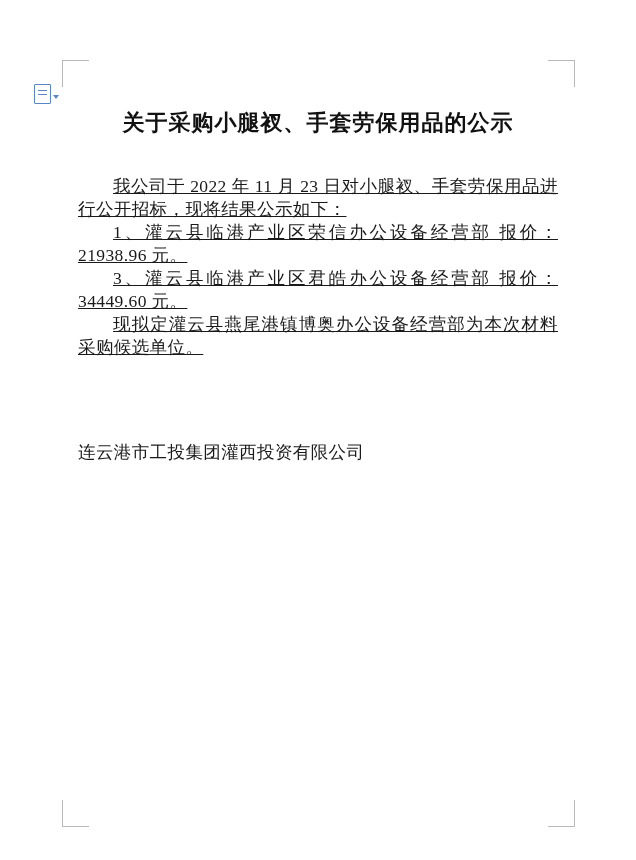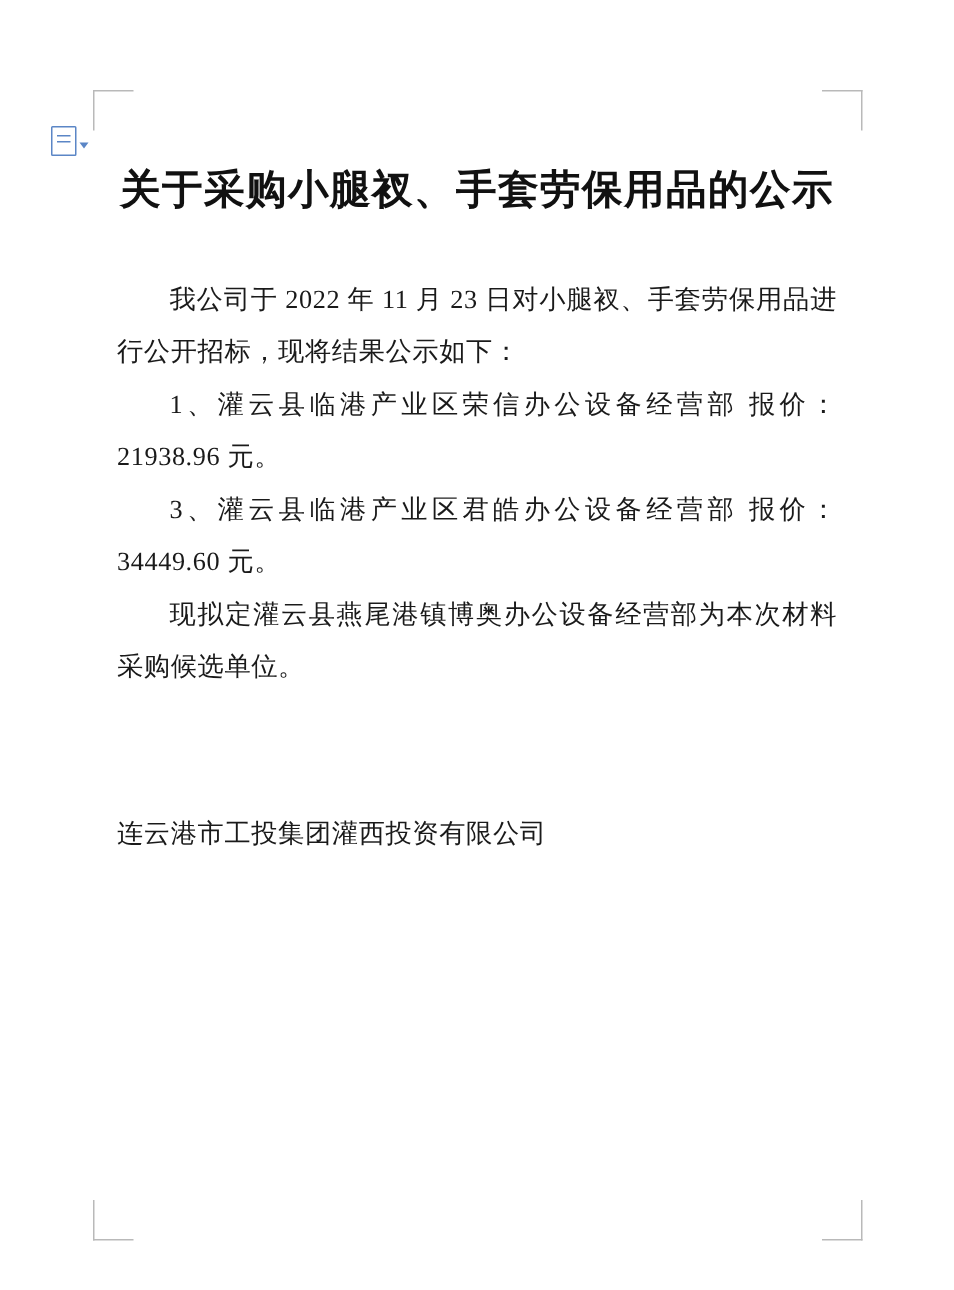--- a/index.html
+++ b/index.html
@@ -71,35 +71,36 @@
   .page {
     position: absolute;
     left: 78px;
     top: 60px;
     width: 480px;
     height: 780px;
   }
 
   .doc-title {
     margin: 48px 0 0 0;
-    font-size: 27px;
+    font-size: 22px;
     font-weight: 700;
     text-align: center;
     letter-spacing: 1px;
     color: #111111;
     line-height: 1.4;
   }
 
   .body-text {
     margin-top: 36px;
     font-size: 17.5px;
-    line-height: 35px;
+    line-height: 23px;
     text-align: justify;
     color: #1a1a1a;
     letter-spacing: 0.4px;
+    text-decoration: underline;
   }
 
   .para {
     margin: 0;
     text-indent: 2em;
   }
 
   .signature {
     margin-top: 76px;
     font-size: 17.5px;

